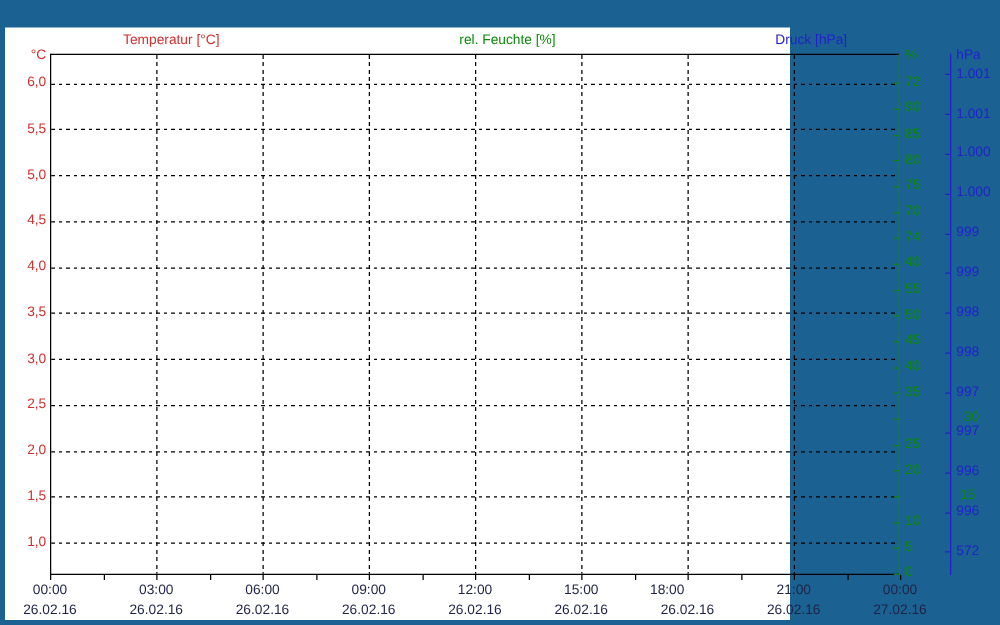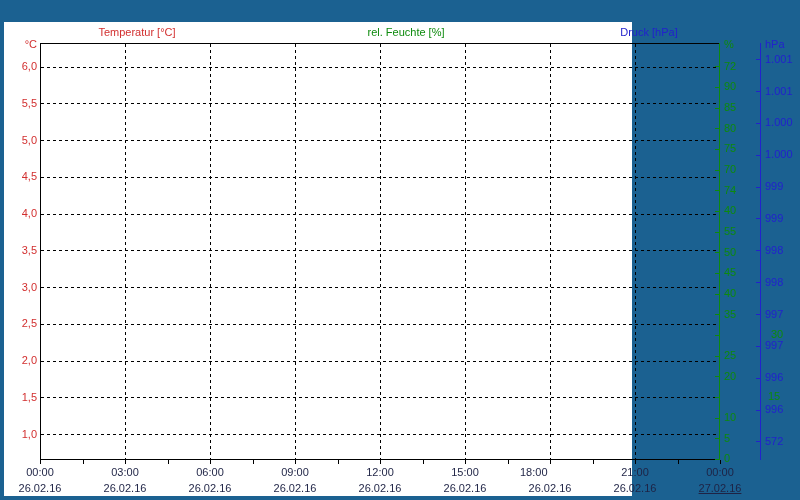--- a/index.html
+++ b/index.html
@@ -188,16 +188,16 @@
         <div class="lbl dt" style="left: 261px; width: 60px; top: 460px; text-align: center;">26.02.16</div>
         <div class="lbl dt" style="left: 346px; width: 60px; top: 444px; text-align: center;">12:00</div>
         <div class="lbl dt" style="left: 346px; width: 60px; top: 460px; text-align: center;">26.02.16</div>
         <div class="lbl dt" style="left: 431px; width: 60px; top: 444px; text-align: center;">15:00</div>
         <div class="lbl dt" style="left: 431px; width: 60px; top: 460px; text-align: center;">26.02.16</div>
         <div class="lbl dt" style="left: 516px; width: 60px; top: 444px; ">18:00</div>
         <div class="lbl dt" style="left: 516px; width: 60px; top: 460px; text-align: center;">26.02.16</div>
         <div class="lbl dt" style="left: 601px; width: 60px; top: 444px; text-align: center;">21:00</div>
         <div class="lbl dt" style="left: 601px; width: 60px; top: 460px; text-align: center;">26.02.16</div>
         <div class="lbl dt" style="left: 686px; width: 60px; top: 444px; text-align: center;">00:00</div>
-        <div class="lbl dt" style="left: 686px; width: 60px; top: 460px; text-align: center; text-decoration: underline;">27.02.16</div>
+        <div class="lbl dt" style="left: 686px; width: 60px; top: 460px; text-align: center;">27.02.16</div>
       </div>
   </div>
 </div>
 
 </body></html>

